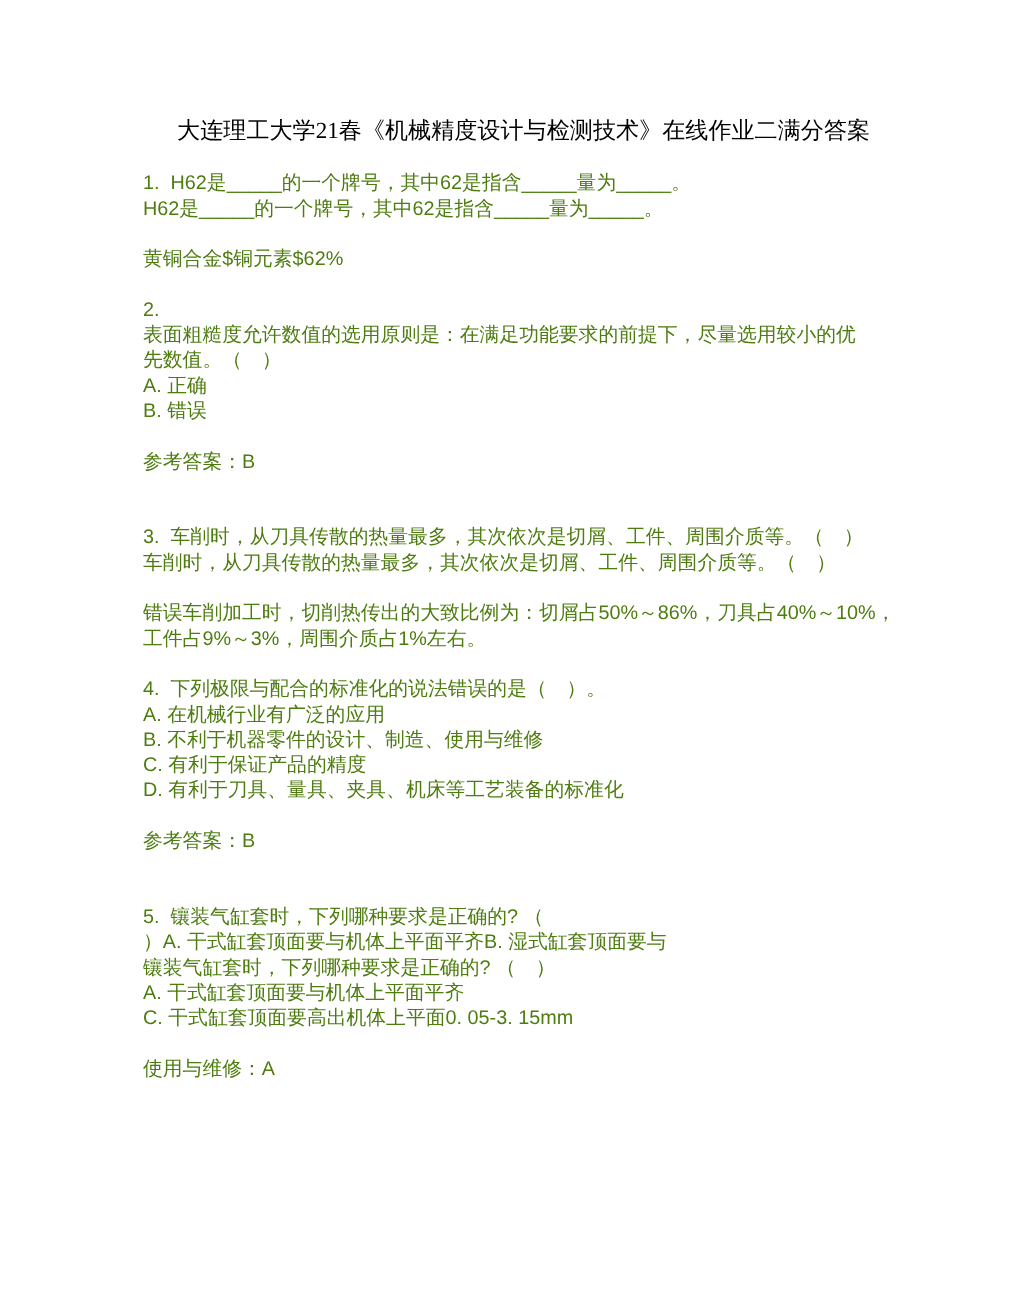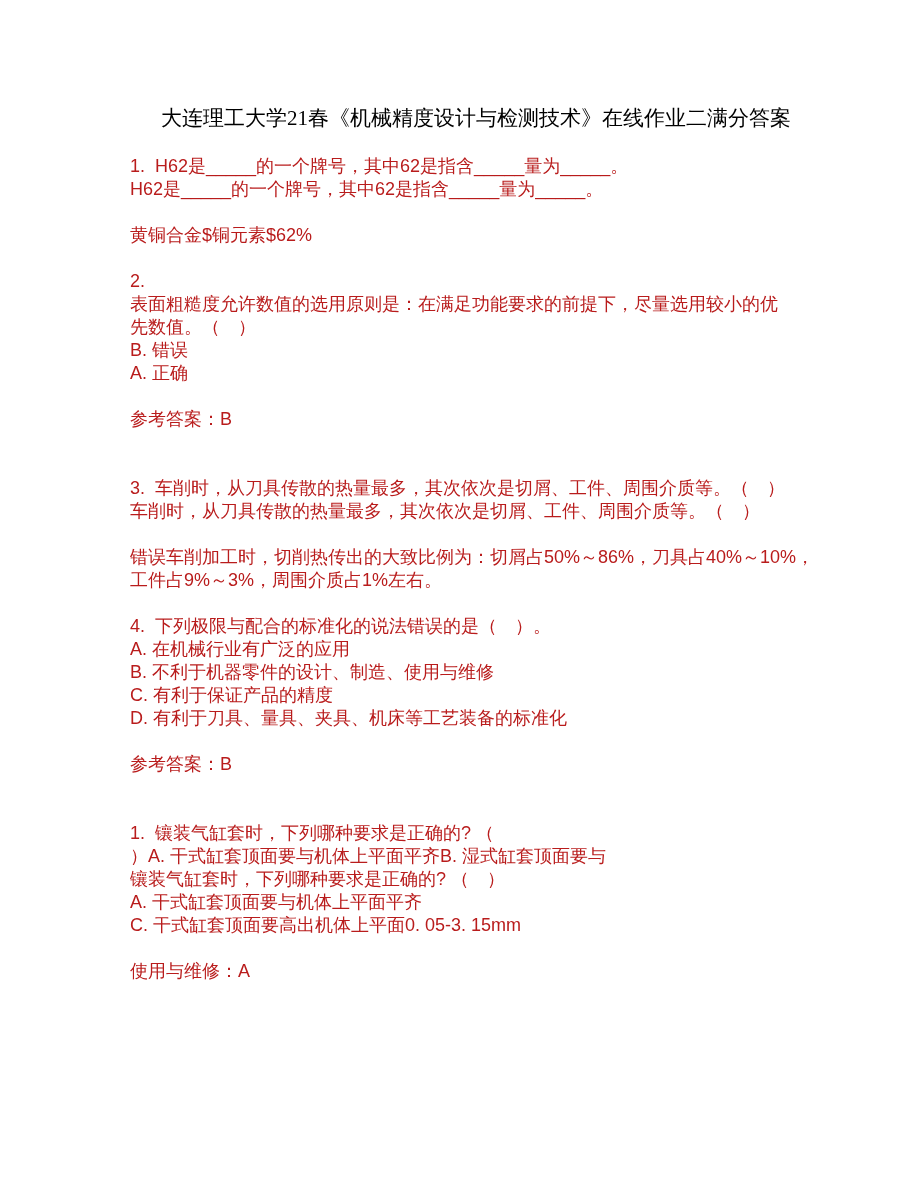--- a/index.html
+++ b/index.html
@@ -31,21 +31,21 @@
     color: #000000;
   }
   .doc-body {
     position: absolute;
     top: 155px;
     left: 130px;
     width: 700px;
     font-family: "Liberation Sans", sans-serif;
     font-size: 18px;
     line-height: 23px;
-    color: #b91c1c;
+    color: #4d7c0f;
   }
   .doc-line {
     height: 23px;
     white-space: pre;
     overflow: visible;
   }
 </style>
 </head>
 <body>
 
@@ -53,42 +53,42 @@
   <div class="doc-title">大连理工大学21春《机械精度设计与检测技术》在线作业二满分答案</div>
   <div class="doc-body">
       <div class="doc-line">1.  H62是_____的一个牌号，其中62是指含_____量为_____。</div>
       <div class="doc-line">H62是_____的一个牌号，其中62是指含_____量为_____。</div>
       <div class="doc-line blank">&nbsp;</div>
       <div class="doc-line">黄铜合金$铜元素$62%</div>
       <div class="doc-line blank">&nbsp;</div>
       <div class="doc-line">2.</div>
       <div class="doc-line">表面粗糙度允许数值的选用原则是：在满足功能要求的前提下，尽量选用较小的优</div>
       <div class="doc-line">先数值。（　）</div>
+      <div class="doc-line">A. 正确</div>
       <div class="doc-line">B. 错误</div>
-      <div class="doc-line">A. 正确</div>
       <div class="doc-line blank">&nbsp;</div>
       <div class="doc-line">参考答案：B</div>
       <div class="doc-line blank">&nbsp;</div>
       <div class="doc-line blank">&nbsp;</div>
       <div class="doc-line">3.  车削时，从刀具传散的热量最多，其次依次是切屑、工件、周围介质等。（　）</div>
       <div class="doc-line">车削时，从刀具传散的热量最多，其次依次是切屑、工件、周围介质等。（　）</div>
       <div class="doc-line blank">&nbsp;</div>
       <div class="doc-line">错误车削加工时，切削热传出的大致比例为：切屑占50%～86%，刀具占40%～10%，</div>
       <div class="doc-line">工件占9%～3%，周围介质占1%左右。</div>
       <div class="doc-line blank">&nbsp;</div>
       <div class="doc-line">4.  下列极限与配合的标准化的说法错误的是（　）。</div>
       <div class="doc-line">A. 在机械行业有广泛的应用</div>
       <div class="doc-line">B. 不利于机器零件的设计、制造、使用与维修</div>
       <div class="doc-line">C. 有利于保证产品的精度</div>
       <div class="doc-line">D. 有利于刀具、量具、夹具、机床等工艺装备的标准化</div>
       <div class="doc-line blank">&nbsp;</div>
       <div class="doc-line">参考答案：B</div>
       <div class="doc-line blank">&nbsp;</div>
       <div class="doc-line blank">&nbsp;</div>
-      <div class="doc-line">1.  镶装气缸套时，下列哪种要求是正确的? （</div>
+      <div class="doc-line">5.  镶装气缸套时，下列哪种要求是正确的? （</div>
       <div class="doc-line">）A. 干式缸套顶面要与机体上平面平齐B. 湿式缸套顶面要与</div>
       <div class="doc-line">镶装气缸套时，下列哪种要求是正确的? （　）</div>
       <div class="doc-line">A. 干式缸套顶面要与机体上平面平齐</div>
       <div class="doc-line">C. 干式缸套顶面要高出机体上平面0. 05-3. 15mm</div>
       <div class="doc-line blank">&nbsp;</div>
       <div class="doc-line">使用与维修：A</div>
     </div>
 </div>
 
 </body></html>

